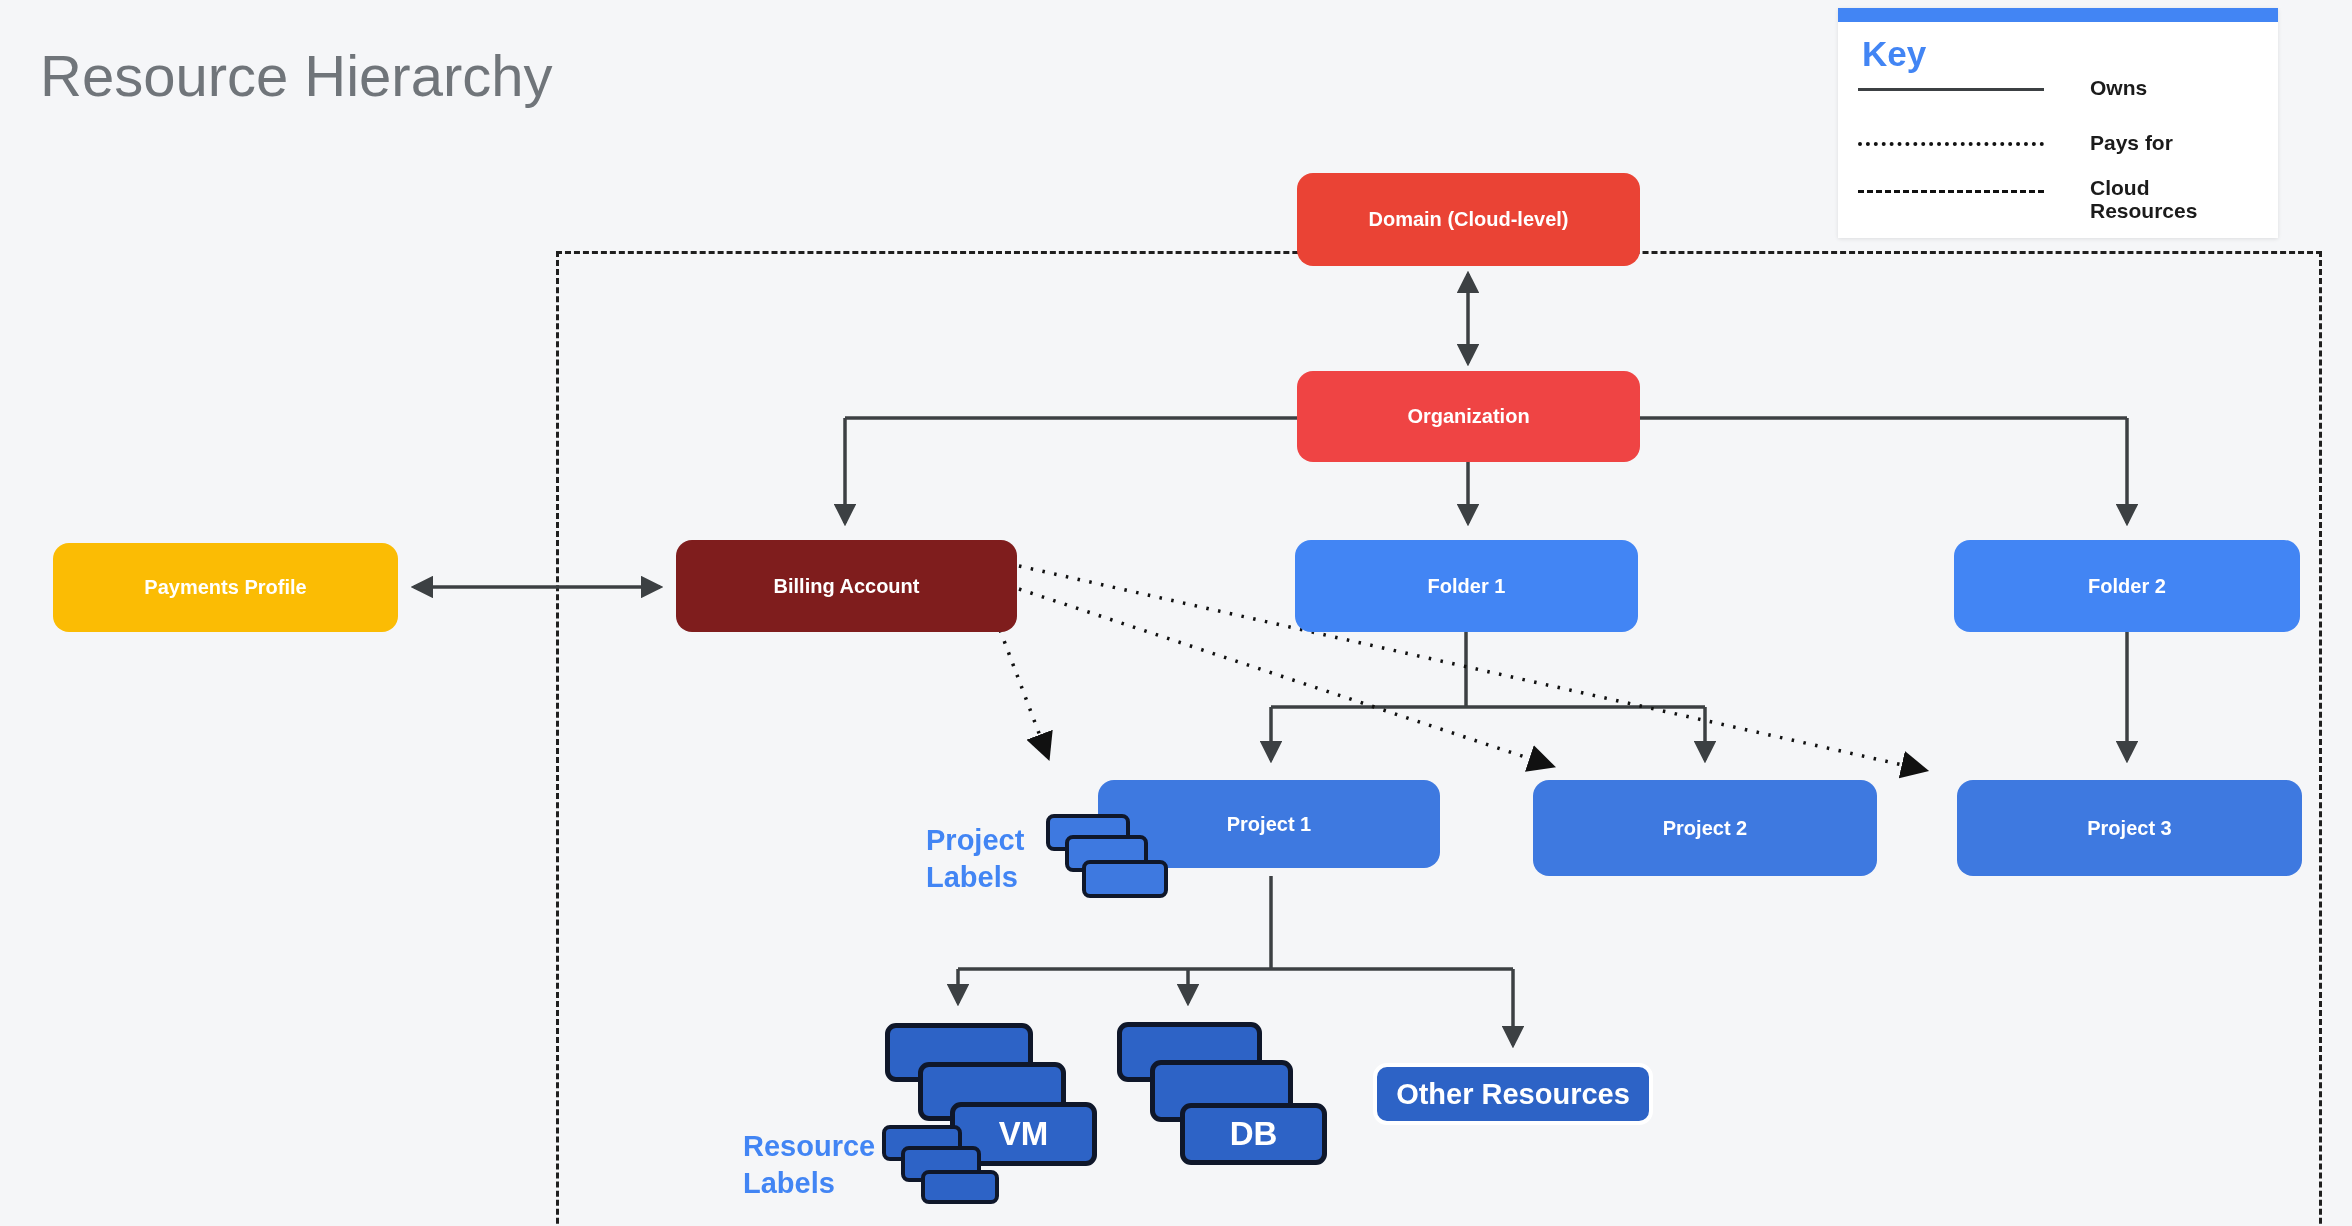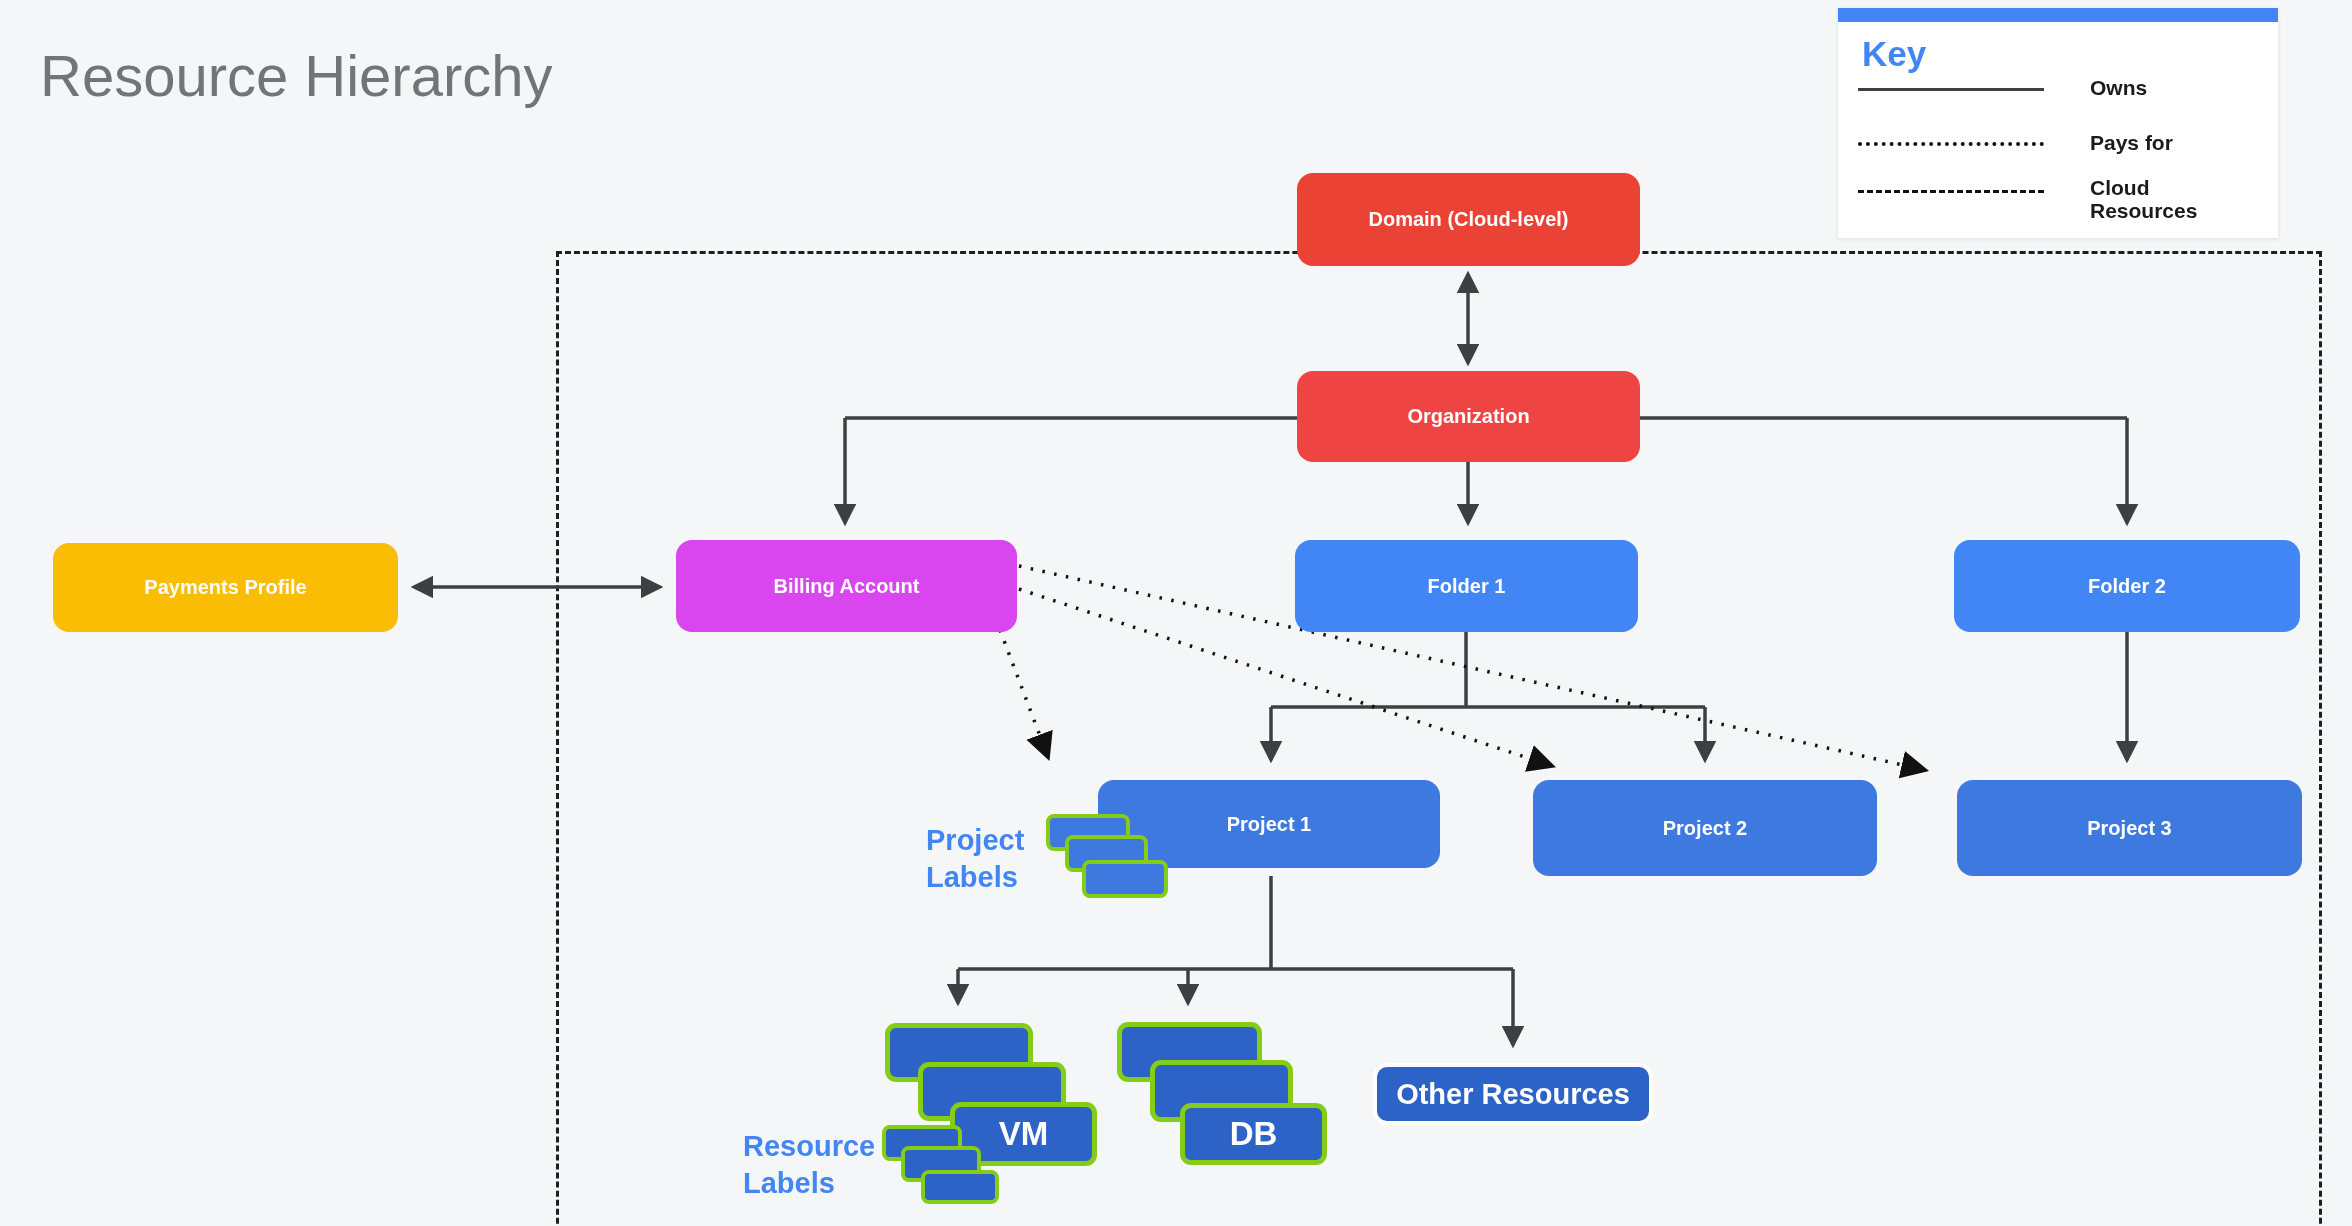--- a/index.html
+++ b/index.html
@@ -34,21 +34,21 @@
   }
   
   .connector-layer{position:absolute;left:0;top:0;z-index:2;}
   
   .node{
     position:absolute;z-index:3;border-radius:16px;display:flex;align-items:center;justify-content:center;
     color:#fff;font-weight:bold;font-size:20px;text-align:center;
   }
   .node.small{border-radius:14px;border:4px solid #fff;font-size:29px;z-index:4;}
   
-  .card{position:absolute;border:5px solid #84cc16;border-radius:11px;z-index:4;
+  .card{position:absolute;border:5px solid #0f172a;border-radius:11px;z-index:4;
         display:flex;align-items:center;justify-content:center;color:#fff;font-weight:bold;font-size:33px;}
   .card.tiny{border-radius:8px;border-width:4px;z-index:5;}
   
   .annotation{
     position:absolute;z-index:5;color:var(--annotation-blue,#4285F4);
     font-size:29px;font-weight:bold;line-height:37px;
   }
 </style>
 </head>
 <body>
@@ -112,21 +112,21 @@
       <line x1="1000" y1="630" x2="1048" y2="757" marker-end="url(#arrow-dot)"></line>
     </g>
   </svg>
 
   <div class="node" style="left: 1297px; top: 173px; width: 343px; height: 93px; background: rgb(234, 67, 53);">Domain (Cloud-level)</div>
 
   <div class="node" style="left: 1297px; top: 371px; width: 343px; height: 91px; background: #ef4444;">Organization</div>
 
   <div class="node" style="left: 53px; top: 543px; width: 345px; height: 89px; background: rgb(251, 188, 4);">Payments Profile</div>
 
-  <div class="node" style="left: 676px; top: 540px; width: 341px; height: 92px; background: #d946ef;">Billing Account</div>
+  <div class="node" style="left: 676px; top: 540px; width: 341px; height: 92px; background: #7f1d1d;">Billing Account</div>
 
   <div class="node" style="left: 1295px; top: 540px; width: 343px; height: 92px; background: rgb(66, 133, 244);">Folder 1</div>
 
   <div class="node" style="left: 1954px; top: 540px; width: 346px; height: 92px; background: rgb(66, 133, 244);">Folder 2</div>
 
   <div class="node" style="left: 1098px; top: 780px; width: 342px; height: 88px; background: rgb(62, 121, 224);">Project 1</div>
 
   <div class="node" style="left: 1533px; top: 780px; width: 344px; height: 96px; background: rgb(62, 121, 224);">Project 2</div>
 
   <div class="node" style="left: 1957px; top: 780px; width: 345px; height: 96px; background: rgb(62, 121, 224);">Project 3</div>

